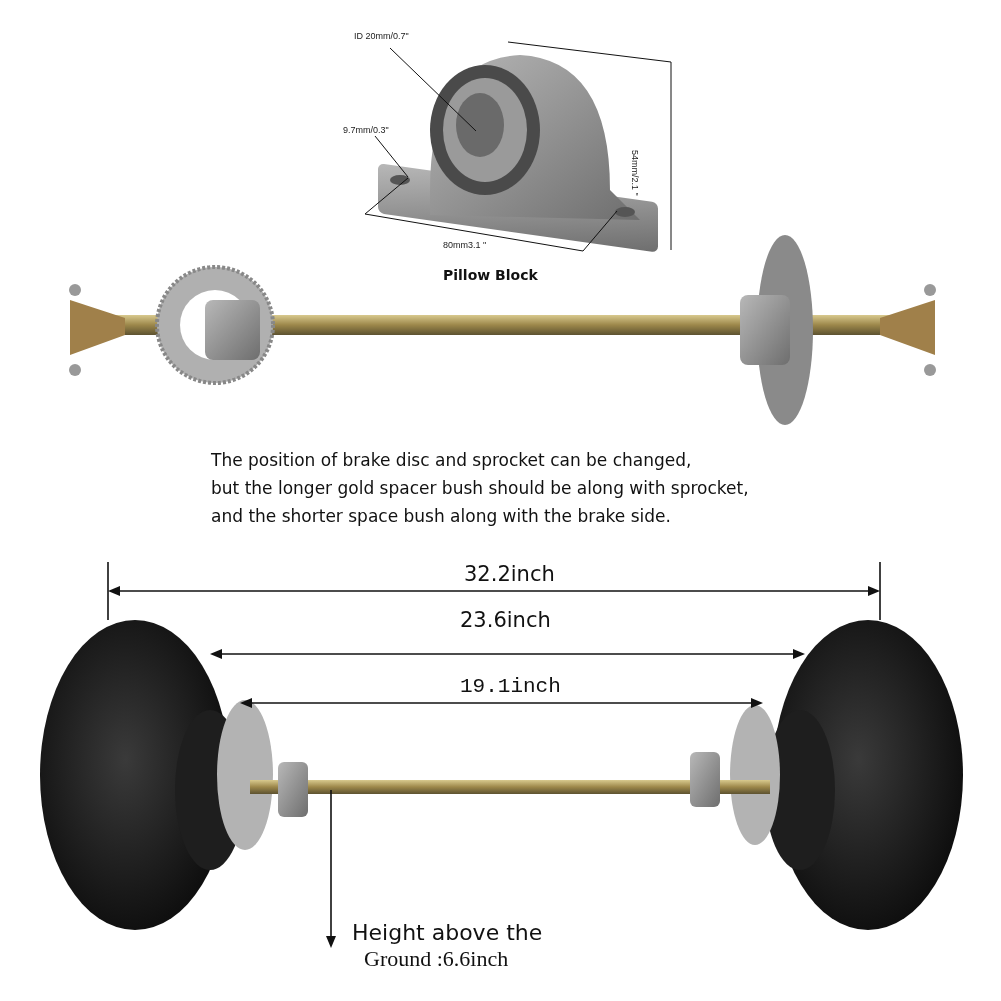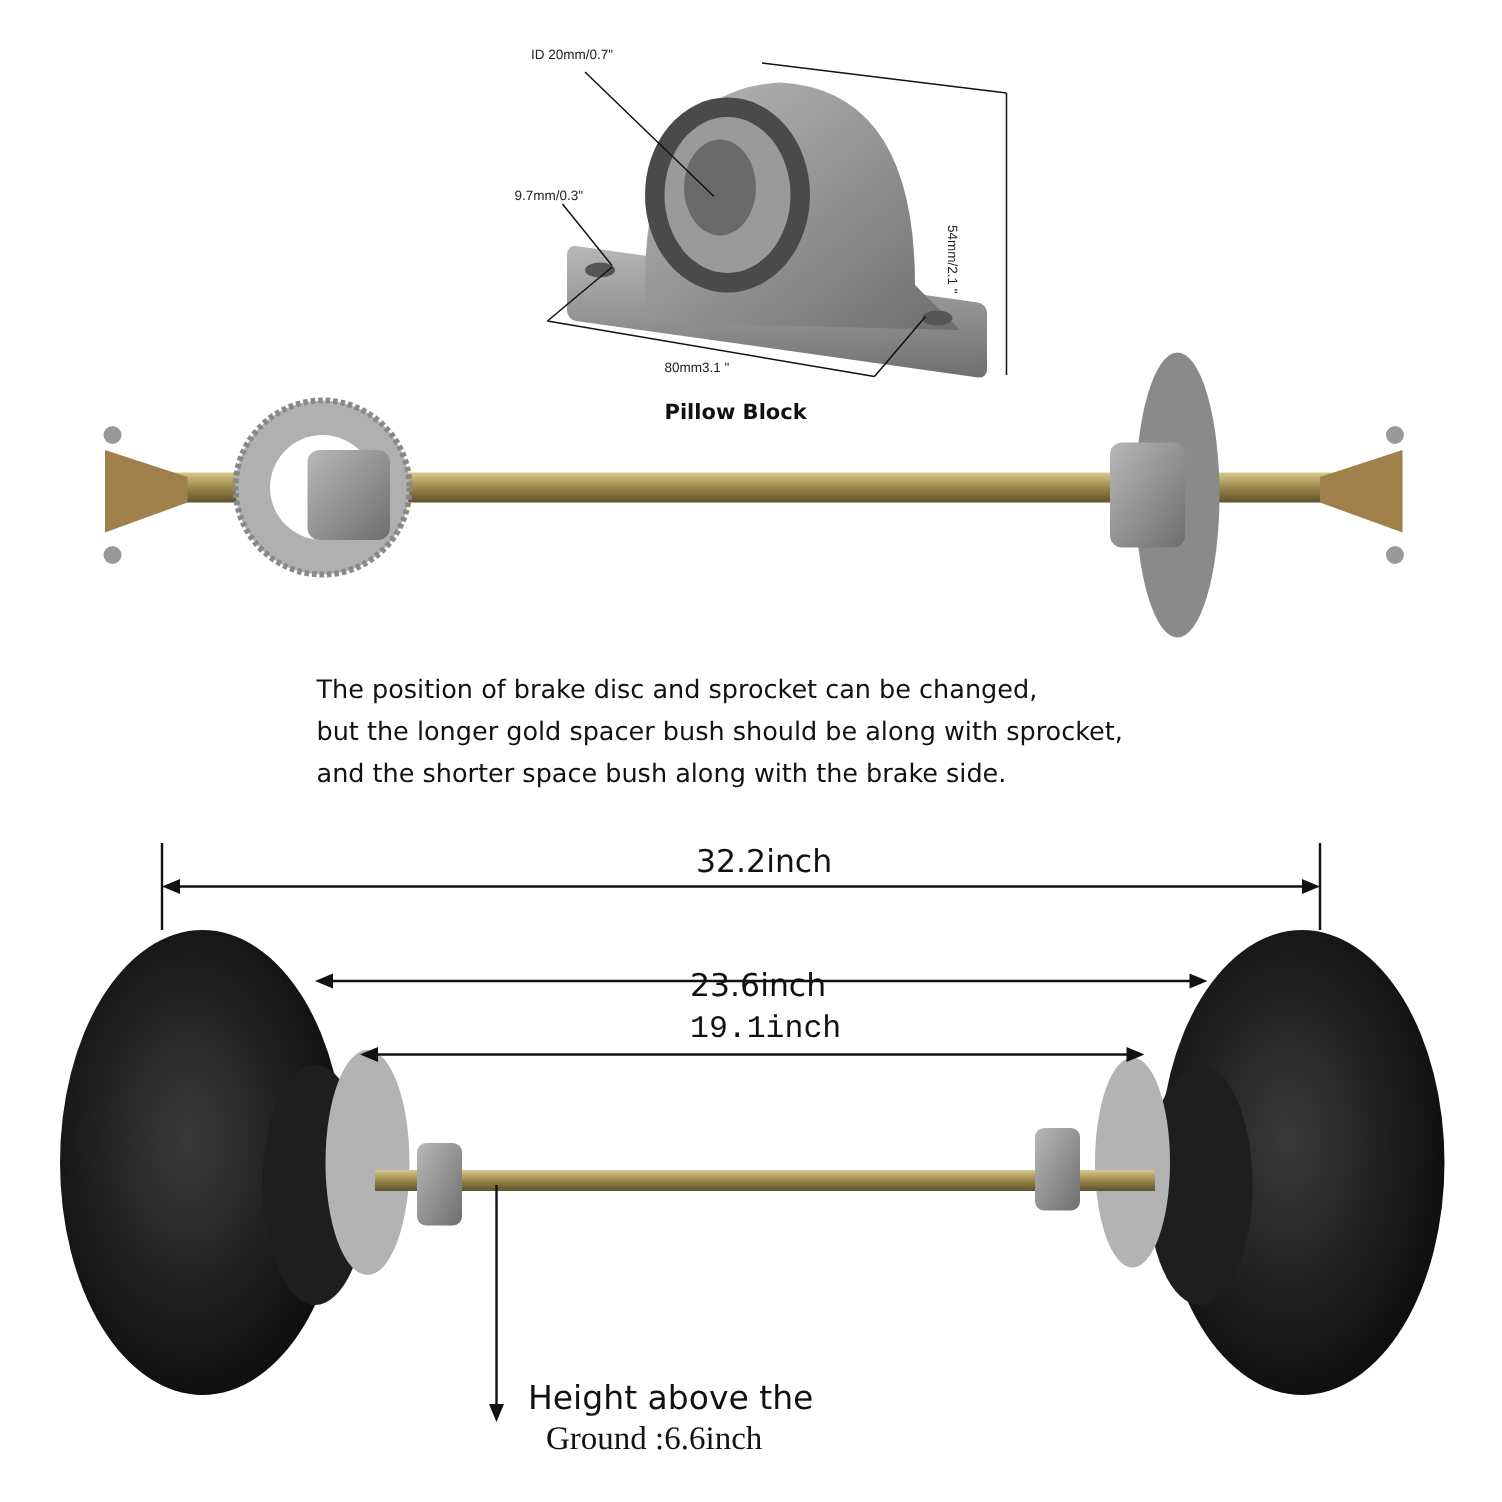--- a/index.html
+++ b/index.html
@@ -101,19 +101,19 @@
 
 <div class="abs title" style="left:443px;top:267px;">Pillow Block</div>
 
 <div class="abs" style="left:211px;top:446px;">
   <div class="note">The position of brake disc and sprocket can be changed,</div>
   <div class="note">but the longer gold spacer bush should be along with sprocket,</div>
   <div class="note">and the shorter space bush along with the brake side.</div>
 </div>
 
 <div class="abs dim-text" style="left:464px;top:562px;">32.2inch</div>
-<div class="abs dim-text" style="left:460px;top:645px;">23.6inch</div>
+<div class="abs dim-text" style="left:460px;top:608px;">23.6inch</div>
 <div class="abs dim-text" style="left:460px;top:675px;font-family:Liberation Mono, monospace;">19.1inch</div>
 
 <div class="abs" style="left:352px;top:920px;">
   <div class="height-text">Height above the</div>
   <div class="height-text" style="padding-left:12px;font-family:Liberation Serif, serif;">Ground :6.6inch</div>
 </div>
 
 </body></html>

